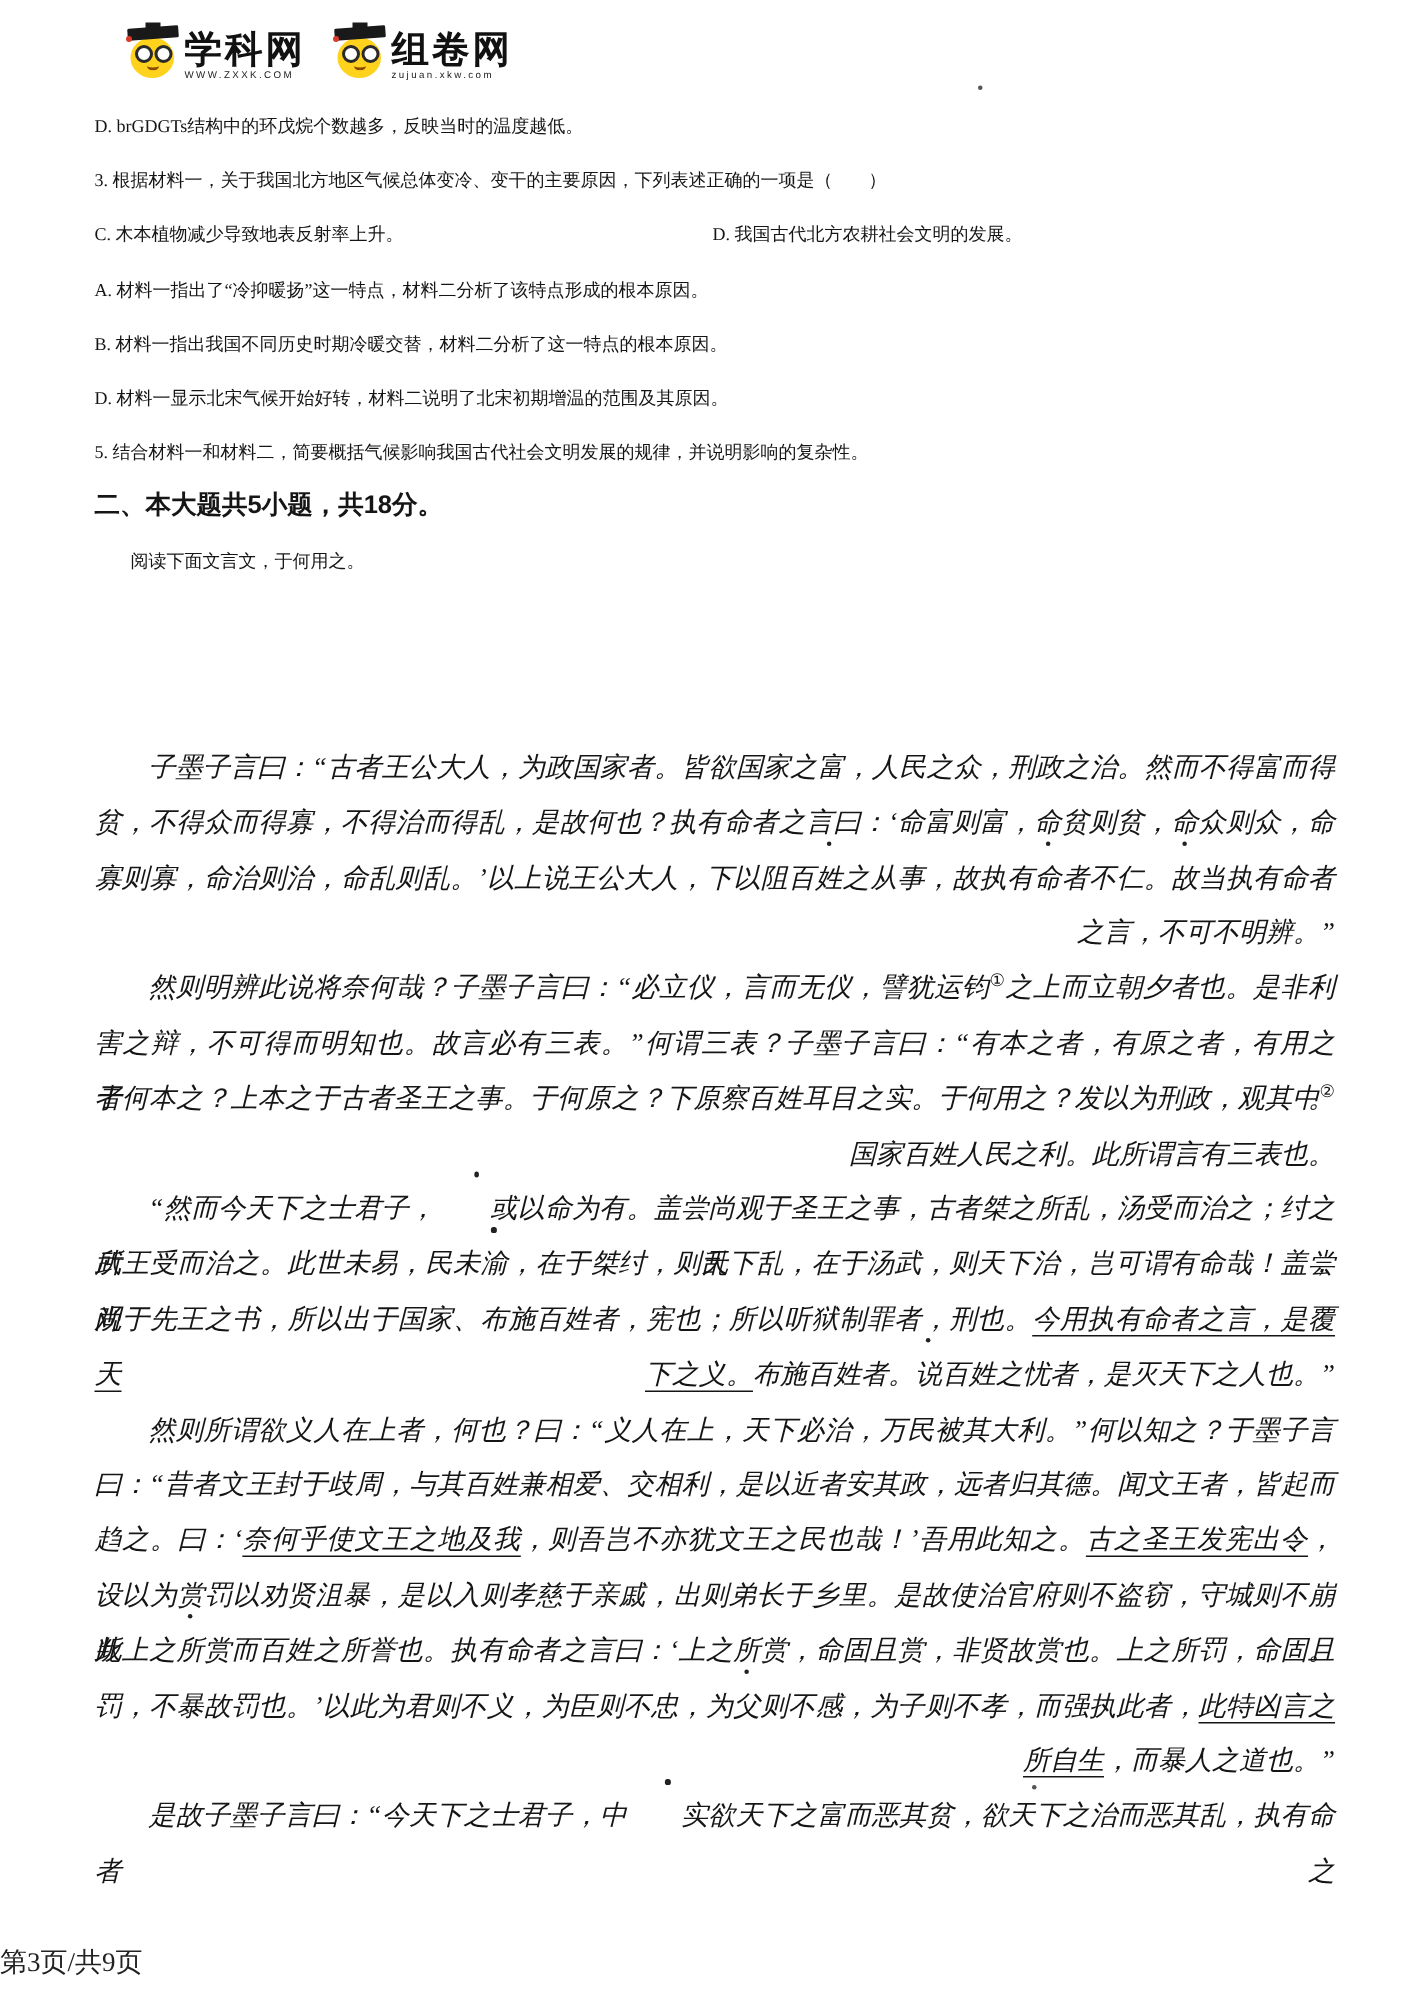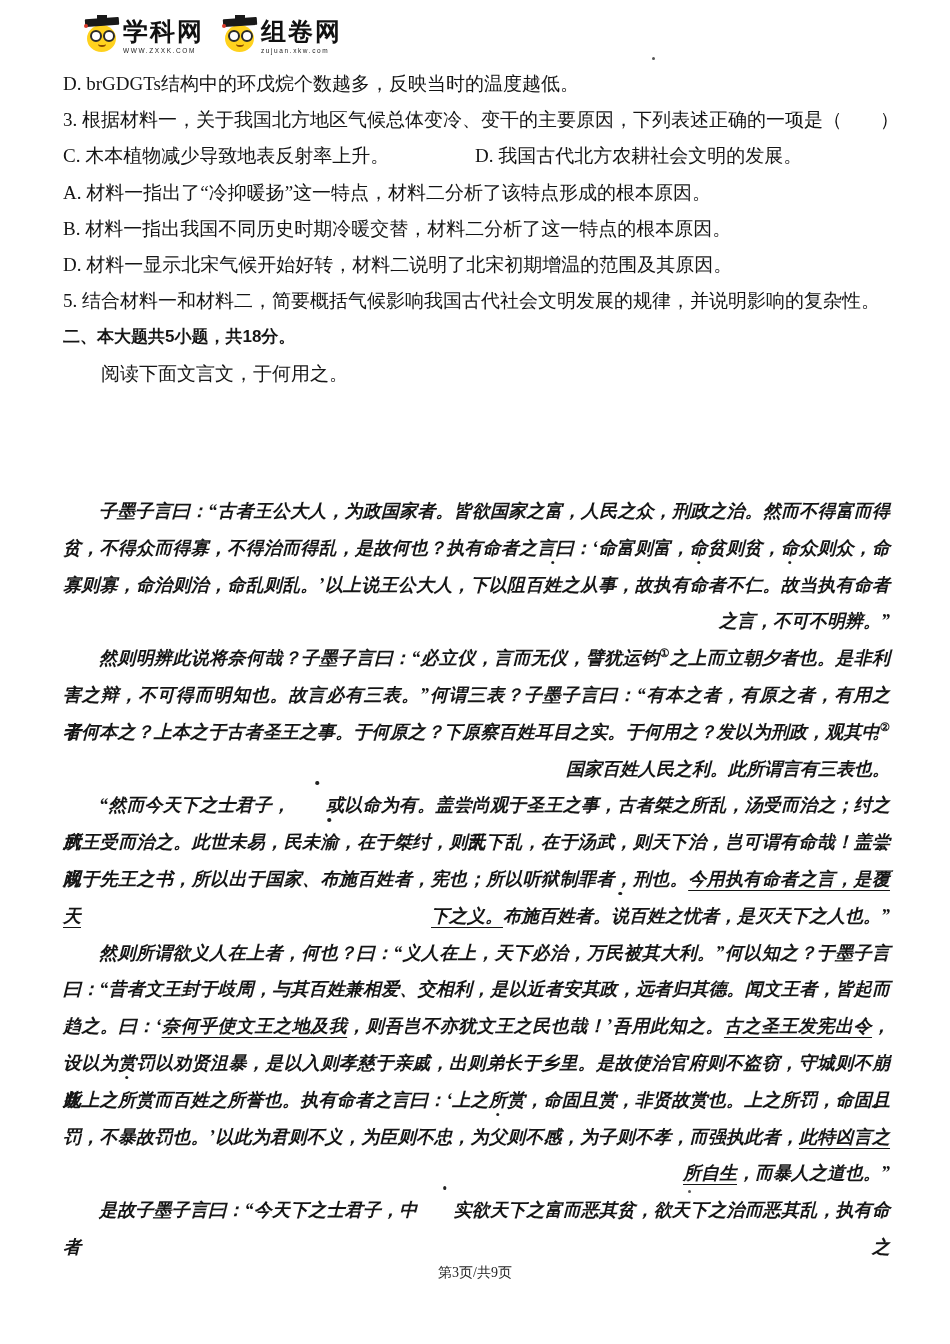--- a/index.html
+++ b/index.html
@@ -11,44 +11,44 @@
   .logo{display:flex;gap:3px;align-items:flex-start;}
   .face{position:relative;width:36px;height:40px;flex:none;}
   .f-circle{position:absolute;left:3px;bottom:2px;width:29px;height:27px;background:#ffd21e;border-radius:50%;}
   .f-eye{position:absolute;width:8px;height:8px;background:#fff;border:2.5px solid #2a2a2a;border-radius:50%;top:16px;}
   .f-eye.l{left:6px}.f-eye.r{left:19px}
   .f-cap{position:absolute;top:4px;left:1px;width:34px;height:8px;background:#191919;border-radius:1px;transform:rotate(-4deg);}
   .f-cap-top{position:absolute;top:1px;left:13px;width:10px;height:4px;background:#191919;}
   .f-tassel{position:absolute;top:10px;left:0;width:4px;height:4px;background:#d93a2b;border-radius:50%;}
   .f-mouth{position:absolute;top:27px;left:14px;width:8px;height:4px;border-bottom:2px solid #8a4b00;border-radius:50%;}
   .logo-txt{display:flex;flex-direction:column;margin-top:7px;}
-  .logo-name{font-family:Liberation Mono, monospace;font-weight:700;font-size:25px;line-height:25px;color:#111;letter-spacing:2px;}
+  .logo-name{font-family:Liberation Sans, sans-serif;font-weight:700;font-size:25px;line-height:25px;color:#111;letter-spacing:2px;}
   .logo-sub{font-family:"Liberation Sans","DejaVu Sans",sans-serif;font-size:6.5px;letter-spacing:1.6px;color:#222;margin-top:1px;}
 
   
   .questions{position:absolute;left:63px;top:66px;width:827px;}
-  .q-line{height:36.2px;line-height:36.2px;font-size:19px;white-space:nowrap;}
+  .q-line{height:36.2px;line-height:36.2px;font-size:12px;white-space:nowrap;}
   .q-heading{font-family:"Liberation Sans","DejaVu Sans",sans-serif;font-weight:700;font-size:17px;}
   .q-indent{text-indent:2em;}
   .q-pair{display:flex;}
   .q-pair .col-l{width:412px;flex:none;}
 
   
-  .passage{position:absolute;left:63px;top:493px;width:827px;font-size:18px;font-style:italic;font-weight:bold;}
+  .passage{position:absolute;left:63px;top:493px;width:827px;font-size:18px;font-style:italic;}
   .p-line{height:36.8px;line-height:36.8px;text-align:justify;text-align-last:justify;}
   .p-line.p-last{text-align:right;text-align-last:auto;}
   .p-indent{text-indent:2em;}
   .u-seg{text-decoration:underline;text-underline-offset:5px;text-decoration-thickness:1px;}
   .dot-char{position:relative;display:inline-block;}
   .dot-char::after{content:"";position:absolute;left:50%;top:-6px;transform:translateX(-50%);
                    width:3.5px;height:3.5px;background:#222;border-radius:50%;}
   sup.fn{font-style:normal;font-size:11.5px;line-height:0;}
 
   
-  .footer{position:absolute;left:0;top:1264px;width:100%;text-align:center;font-size:14px;color:#222;}
+  .footer{position:absolute;left:0;top:1296px;width:100%;text-align:left;font-size:18px;color:#222;}
 
   
   .speck{position:absolute;width:3px;height:3px;background:#555;border-radius:50%;}
 </style>
 </head>
 <body>
 
 <div class="page">
 
   <div class="logos">

